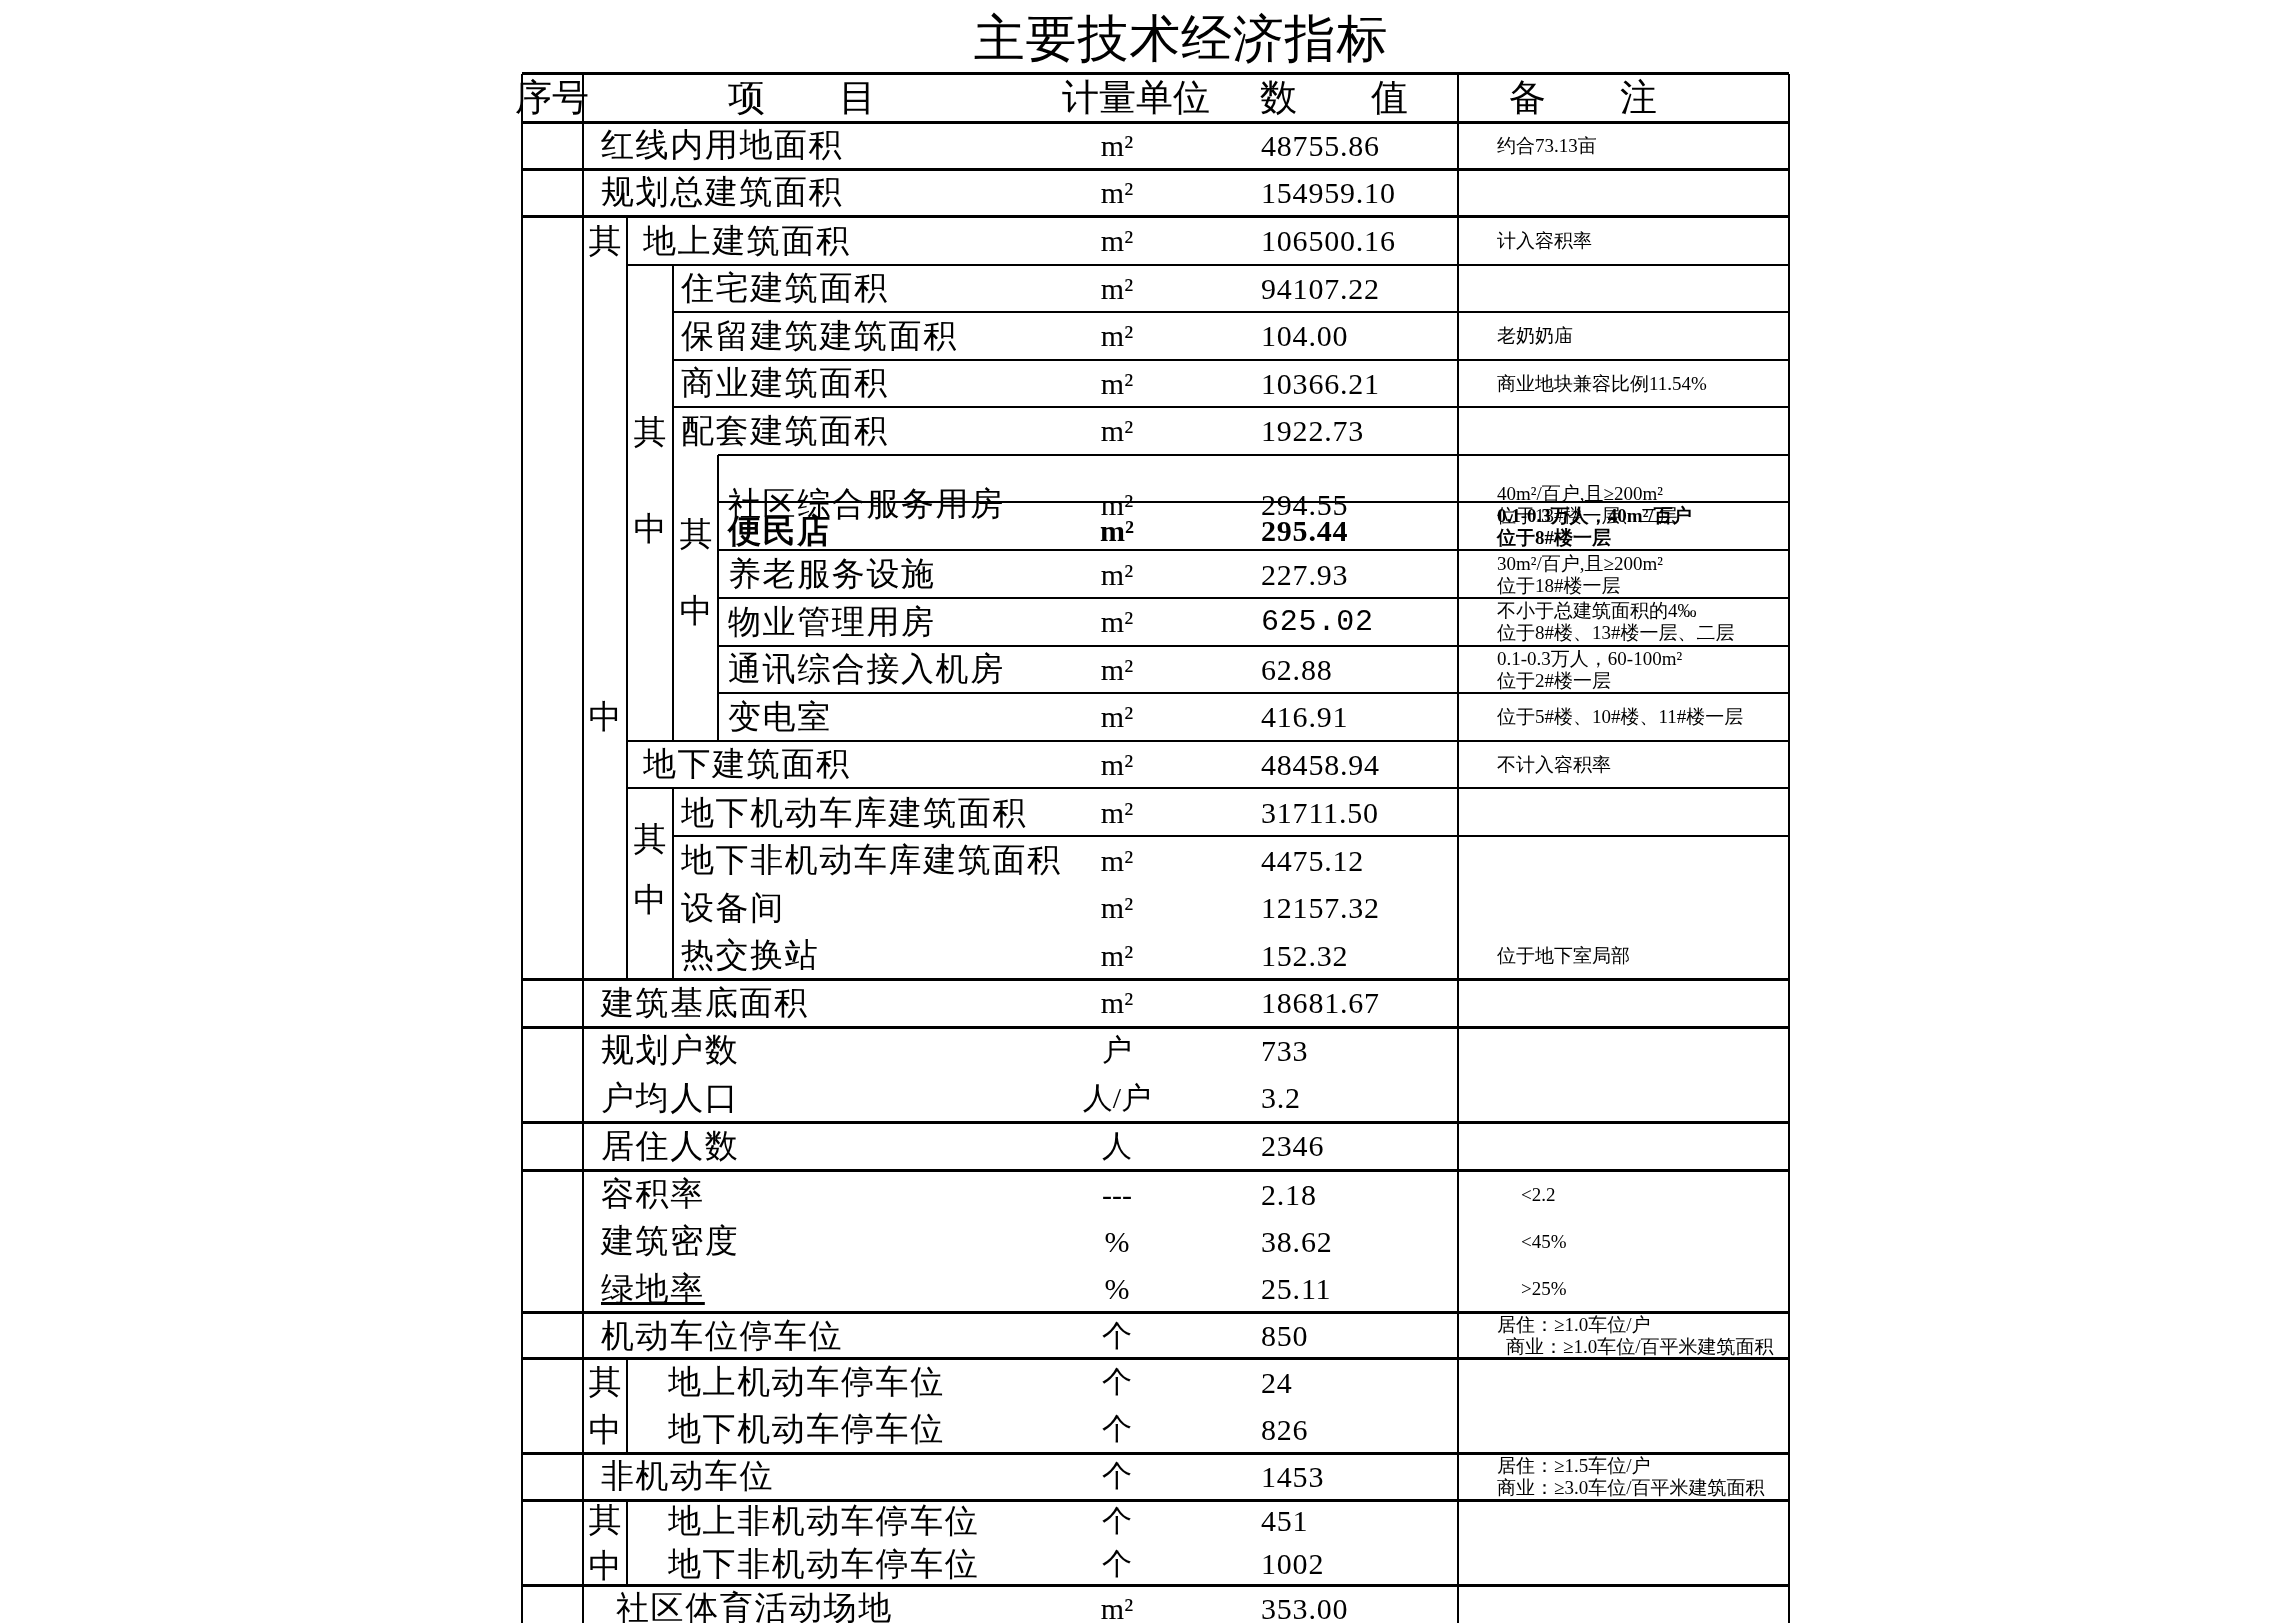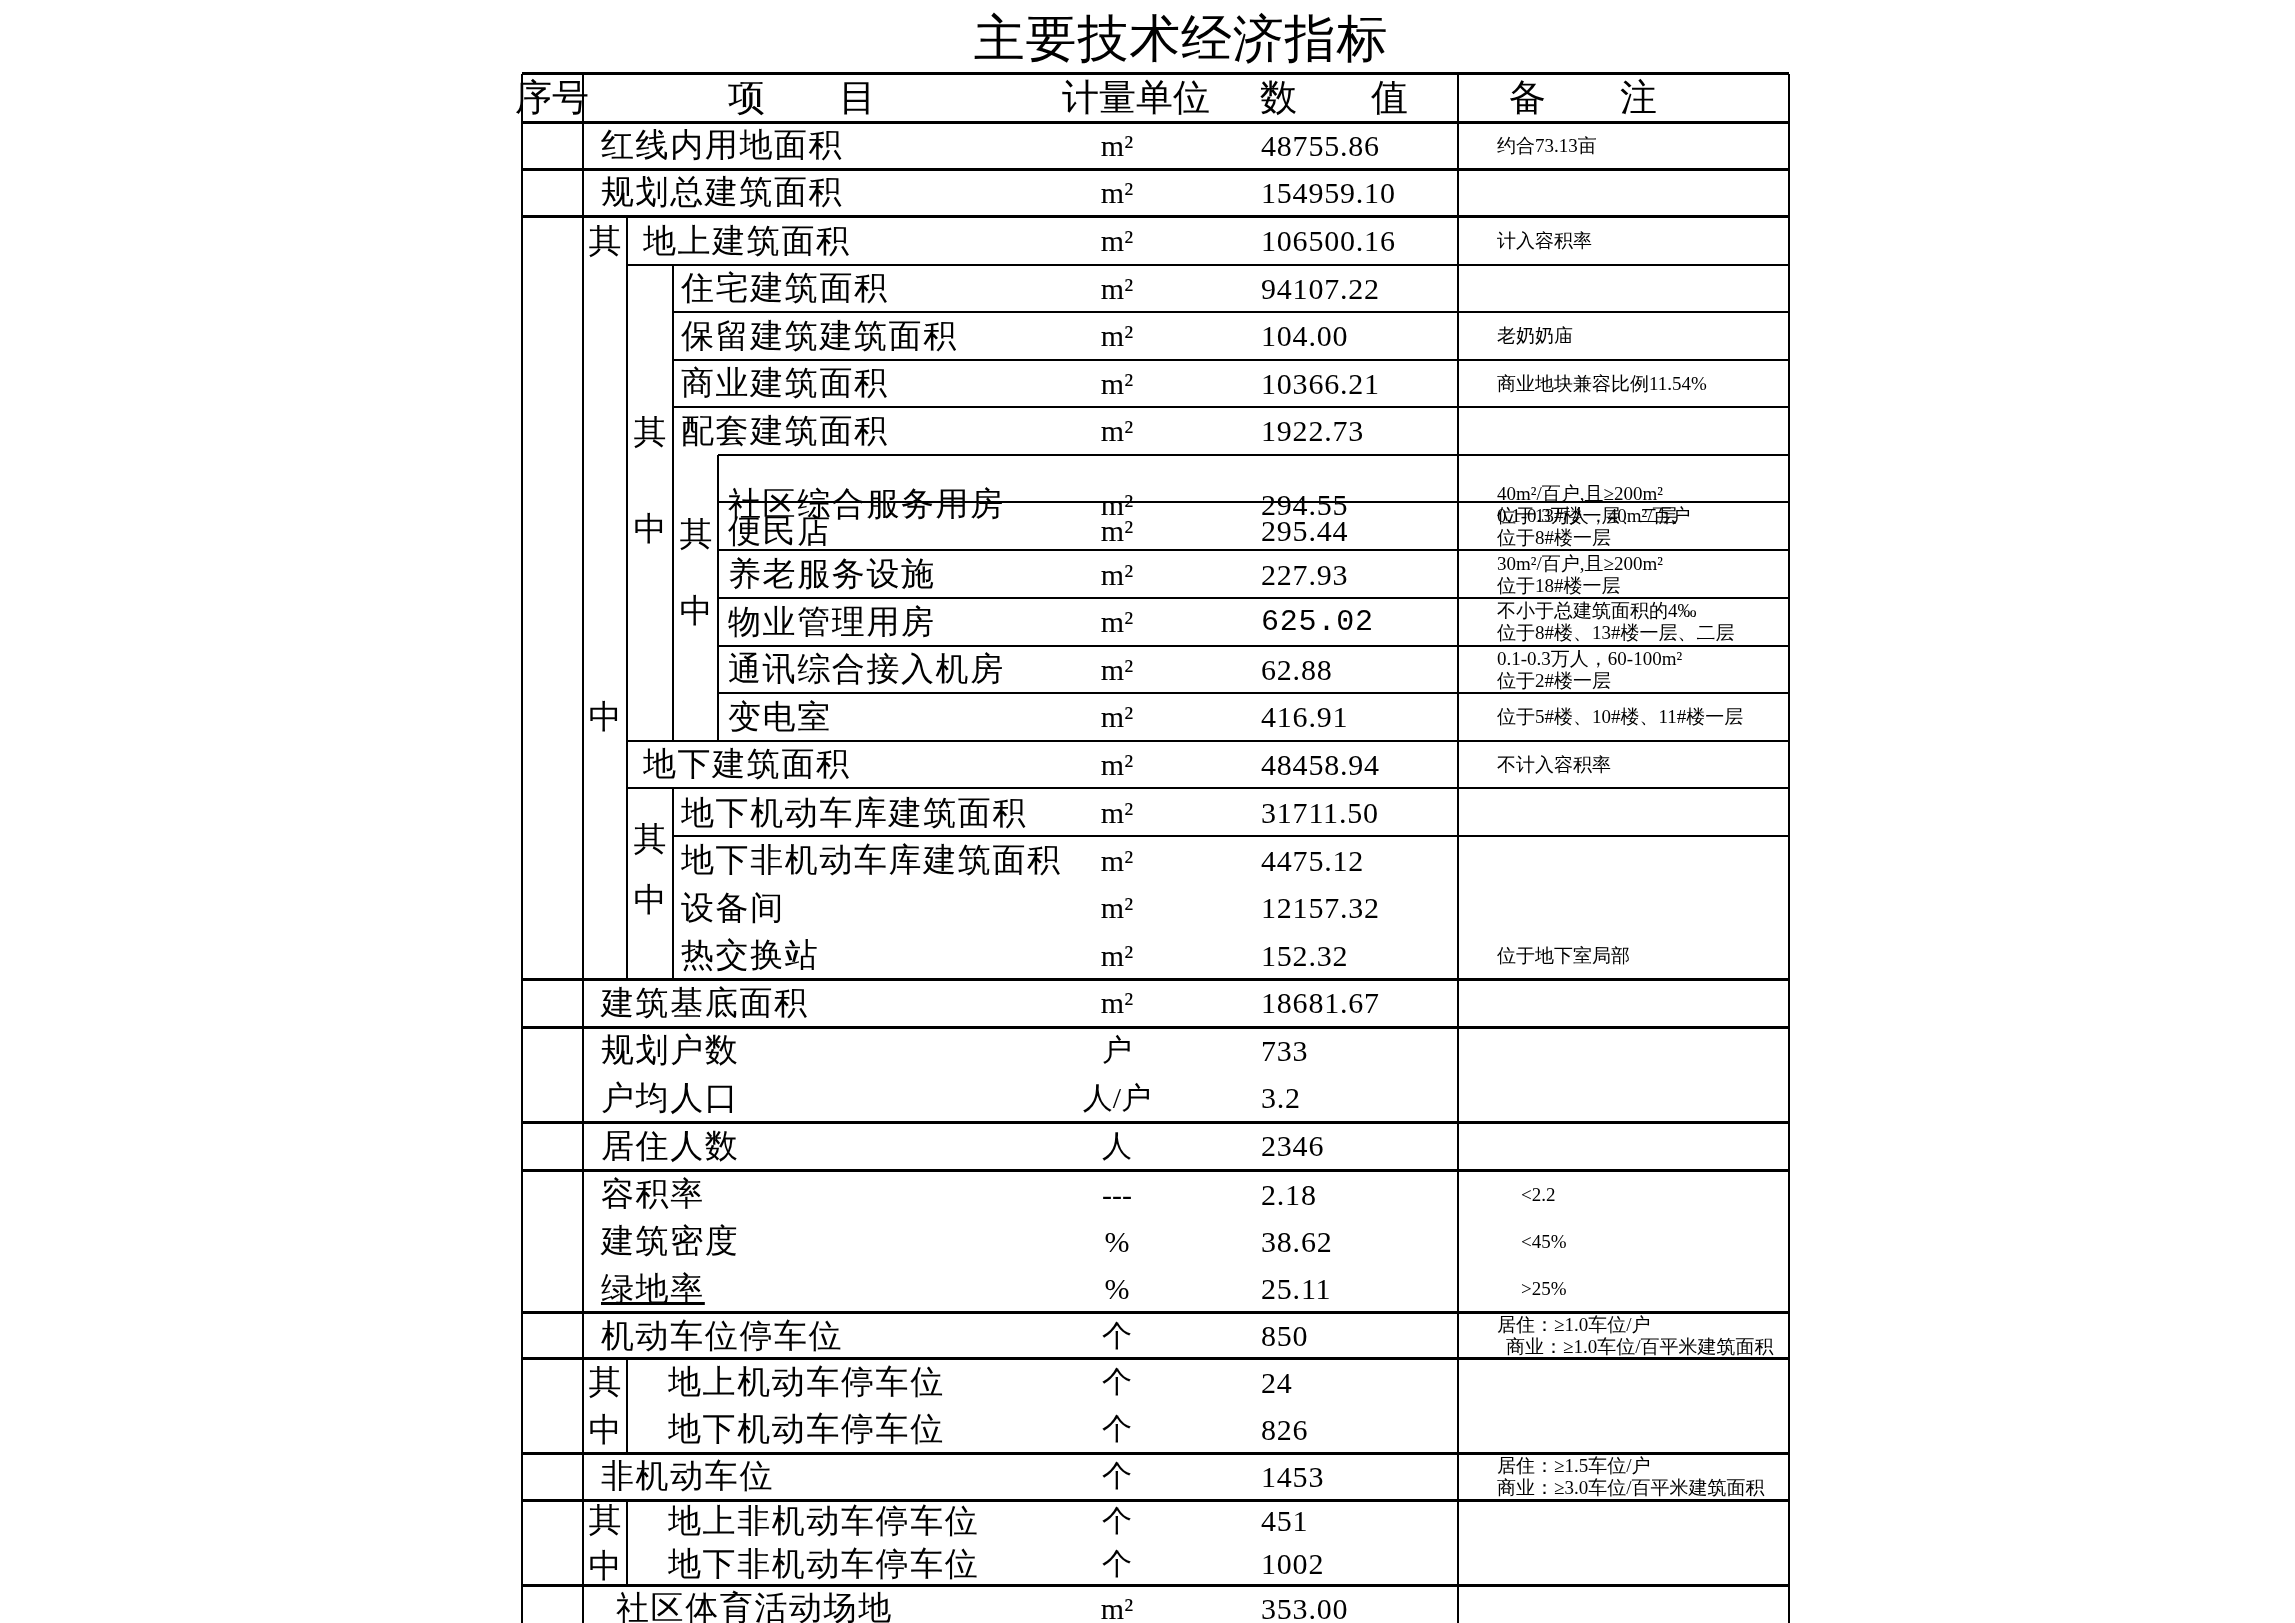--- a/index.html
+++ b/index.html
@@ -150,21 +150,21 @@
         <div class="unit" style="left: 530px;">m²</div>
         <div class="val" style="left: 739px;">1922.73</div>
       </div>
       <div class="row" style="top: 481px; height: 47px;">
         <div class="lbl" style="left: 206px;">社区综合服务用房</div>
         <div class="unit" style="left: 530px;">m²</div>
         <div class="val" style="left: 739px;">294.55</div>
         <div class="rem" style="left: 975px; top: 1.6px;">40m²/百户,且≥200m²</div>
         <div class="rem" style="left: 975px; top: 23.6px;">位于13#楼一层、二层</div>
       </div>
-      <div class="row" style="top: 503px; height: 56px;">
+      <div class="row" style="top: 503px; height: 56px; font-weight: bold;">
         <div class="lbl" style="left: 206px;">便民店</div>
         <div class="unit" style="left: 530px;">m²</div>
         <div class="val" style="left: 739px;">295.44</div>
         <div class="rem" style="left: 975px; top: 2px;">0.1-0.3万人，40m²/百户</div>
         <div class="rem" style="left: 975px; top: 24px;">位于8#楼一层</div>
       </div>
       <div class="row" style="top: 551px; height: 47px;">
         <div class="lbl" style="left: 206px;">养老服务设施</div>
         <div class="unit" style="left: 530px;">m²</div>
         <div class="val" style="left: 739px;">227.93</div>

